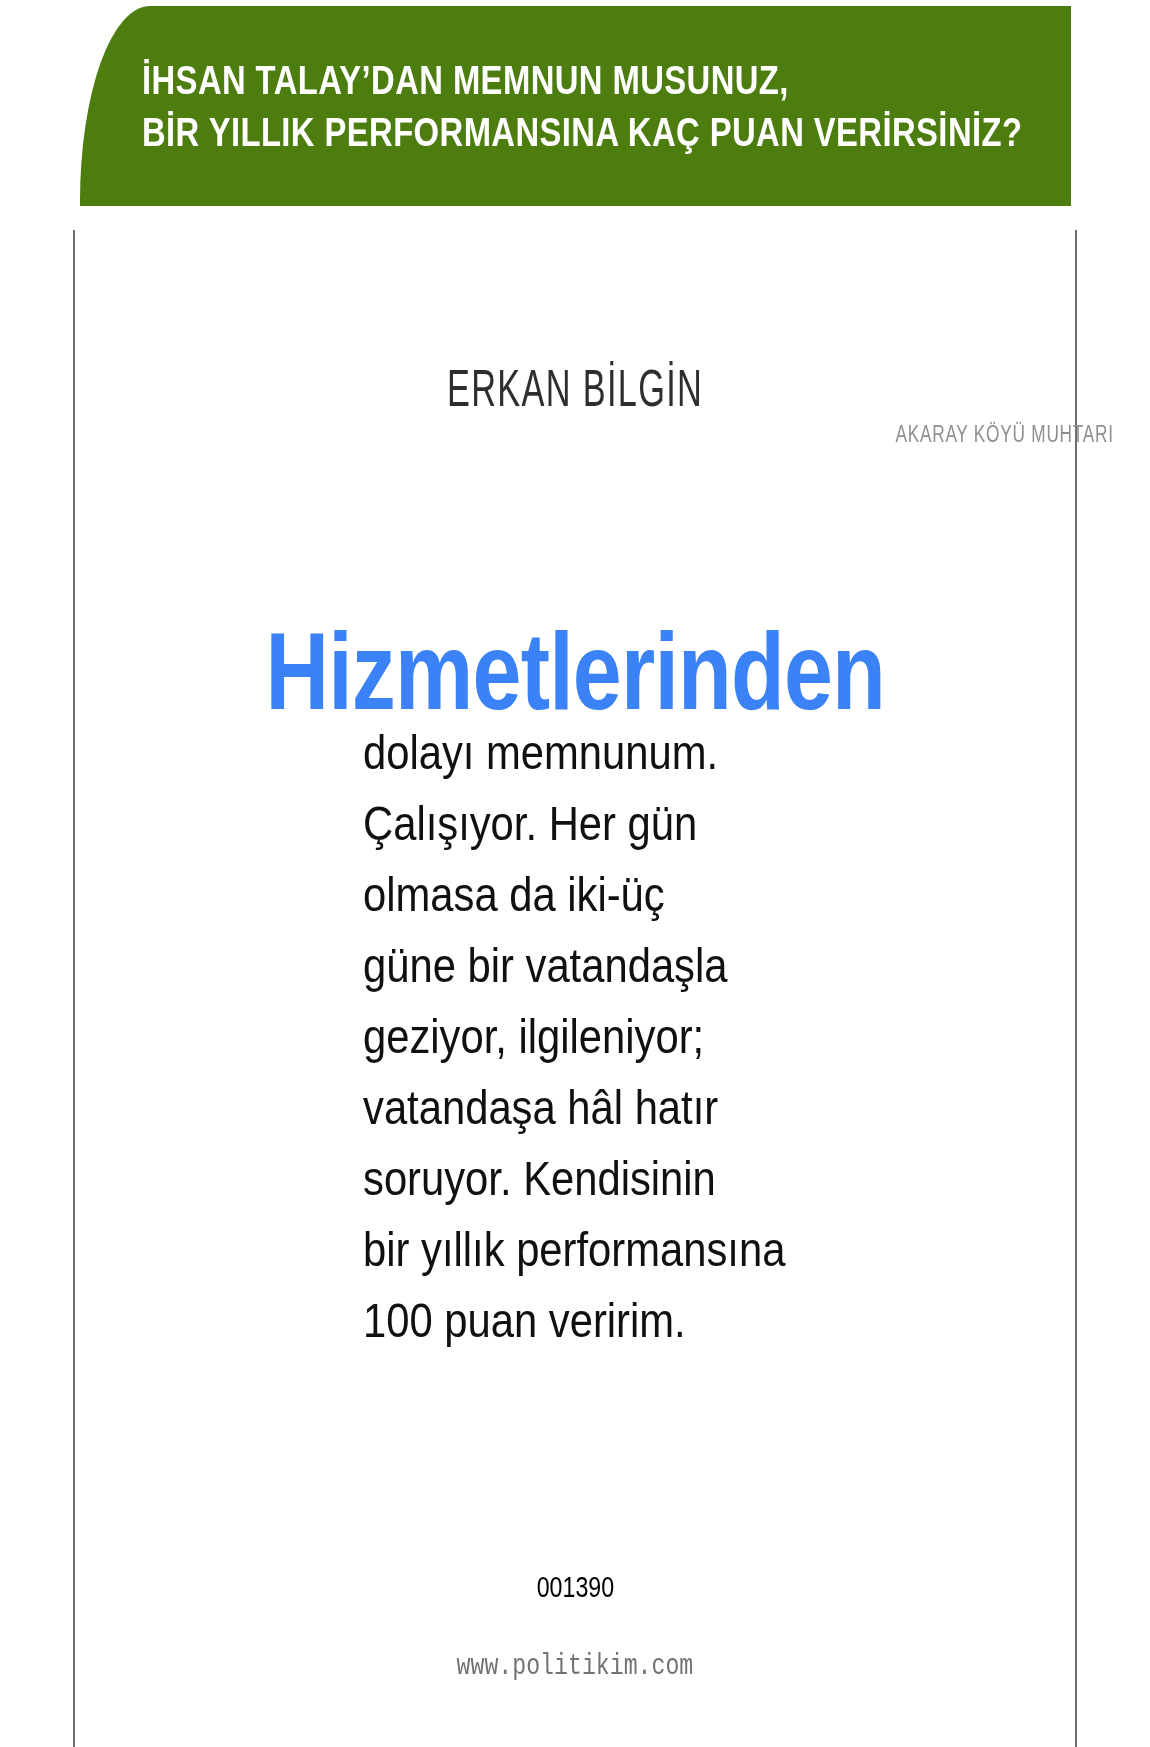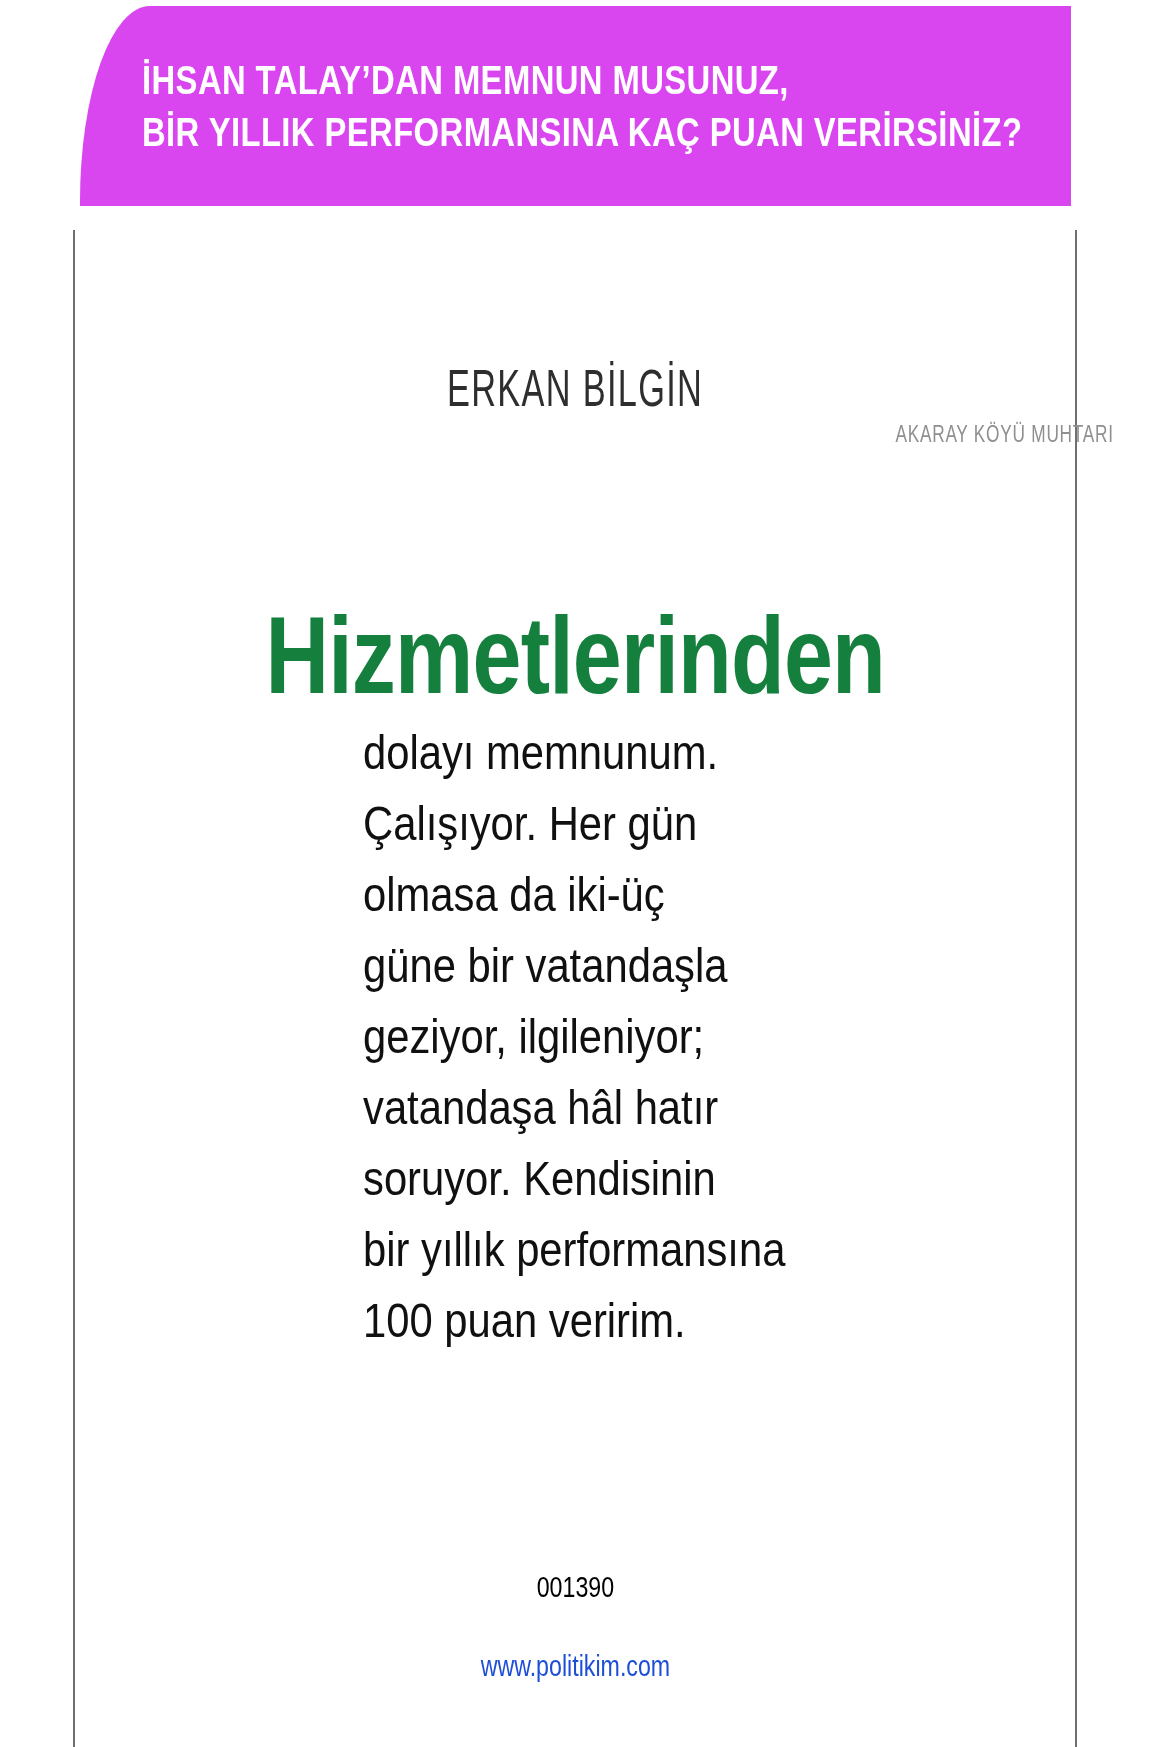--- a/index.html
+++ b/index.html
@@ -66,25 +66,25 @@
   .person-title {
     top: 421px;
     font-size: 23px;
     color: #8f8f8f;
     letter-spacing: 1px;
     text-align: right;
   }
   .person-title .squeeze { display: inline-block; transform: scaleX(0.75); transform-origin: center top; }
 
   .quote-headline {
-    top: 600px;
+    top: 616px;
     font-size: 110px;
     line-height: 110px;
     font-weight: bold;
-    color: #15803d;
+    color: #3b82f6;
   }
   .quote-headline .squeeze { display: inline-block; transform: scaleX(0.80); transform-origin: center top; letter-spacing: -1px; }
 
   .quote-body {
     position: absolute;
     left: 363px;
     top: 717px;
     font-size: 48px;
     line-height: 71px;
     color: #101010;
@@ -95,30 +95,31 @@
 
   .footer-code {
     top: 1571px;
     font-size: 29px;
     color: #000000;
   }
   .footer-code .squeeze { display: inline-block; transform: scaleX(0.80); transform-origin: center top; }
   .footer-website {
     top: 1650px;
     font-size: 29px;
-    color: #1d4ed8;
+    color: #737373;
+    font-family: Liberation Mono, monospace;
   }
   .footer-website .squeeze { display: inline-block; transform: scaleX(0.80); transform-origin: center top; }
 </style>
 </head>
 <body>
 
 <div class="page">
 
-  <div class="banner" style="background: #d946ef;">
+  <div class="banner" style="background: #4d7c0f;">
     <div class="banner-line l1">İHSAN TALAY’DAN MEMNUN MUSUNUZ,</div>
     <div class="banner-line l2">BİR YILLIK PERFORMANSINA KAÇ PUAN VERİRSİNİZ?</div>
   </div>
 
   <div class="content-box" style="border-left-color: rgb(111, 111, 111); border-right-color: rgb(111, 111, 111);"></div>
 
   <div class="centered-row person-name">
     <span class="squeeze">ERKAN BİLGİN</span>
   </div>
 

